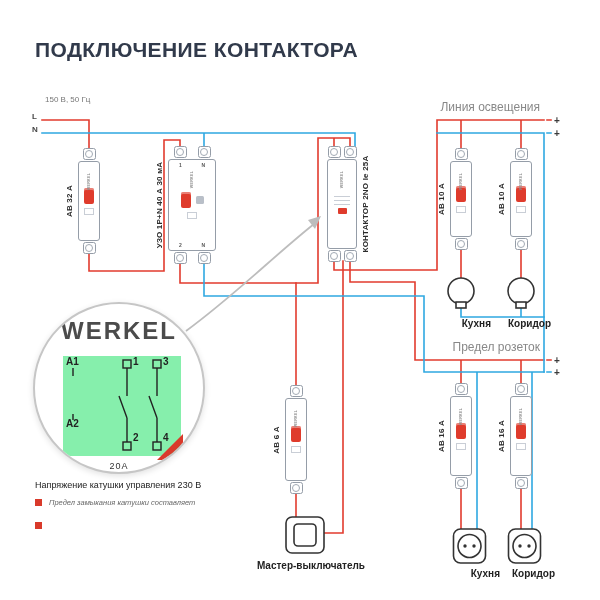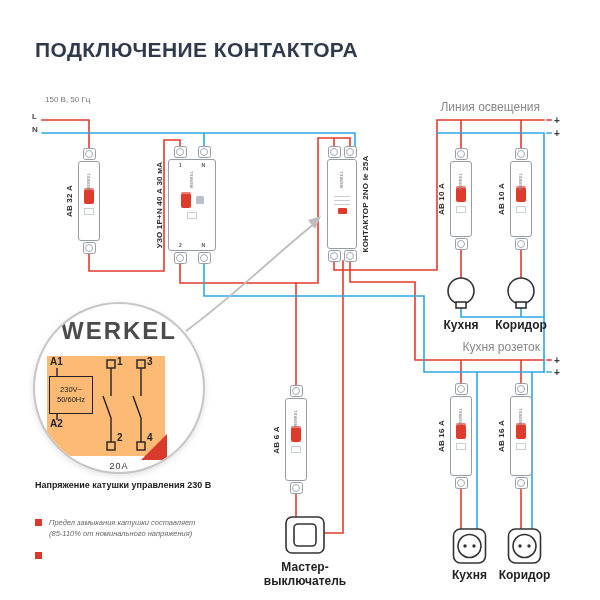--- a/index.html
+++ b/index.html
@@ -37,42 +37,42 @@
           white-space:nowrap;letter-spacing:.2px;}
   .vlabel-right{left:calc(100% + 4px);right:auto;}
   .uzo-controls{display:flex;gap:5px;align-items:center;}
   .testbtn{width:8px;height:8px;background:#b9bfc8;border-radius:1.5px;}
   .uzo-nums{position:absolute;left:0;right:0;display:flex;justify-content:space-around;
             font-size:5px;font-weight:bold;color:#555;}
   .nums-top{top:2px;} .nums-bottom{bottom:2px;}
   .cline{width:60%;height:1px;background:#c9ced6;margin:1.5px 0;}
   .cont-ind{width:9px;height:6px;background:#df3b2c;border-radius:1px;margin-top:2px;}
 
-  .load-label{position:absolute;font-size:12px;font-weight:bold;color:#222;
-              text-align:center;z-index:5;}
+  .load-label{position:absolute;font-size:10px;font-weight:bold;color:#222;
+              text-align:right;z-index:5;}
 
   
   .magnifier{position:absolute;left:33px;top:302px;width:172px;height:172px;border-radius:50%;
              border:2px solid #c6c6c6;background:#fff;overflow:hidden;z-index:6;
              box-sizing:border-box;box-shadow:0 2px 6px rgba(0,0,0,.12);}
   .mag-brand{position:absolute;top:13px;left:0;right:0;text-align:center;font-size:24px;
              font-weight:800;color:#4b4b4b;letter-spacing:2px;}
-  .mag-panel{position:absolute;left:12px;top:52px;width:118px;height:100px;background:#fdba74;}
+  .mag-panel{position:absolute;left:28px;top:52px;width:118px;height:100px;background:#86efac;}
   .mag-panel .ptxt{position:absolute;font-size:10px;font-weight:bold;color:#222;}
   .coilbox{position:absolute;left:2px;top:20px;width:44px;height:38px;border:1.5px solid #222;
            box-sizing:border-box;display:flex;flex-direction:column;align-items:center;
            justify-content:center;font-size:7.5px;color:#222;line-height:1.3;text-align:center;}
   .mag-corner{position:absolute;right:-2px;bottom:-4px;width:0;height:0;
               border-left:26px solid transparent;border-bottom:26px solid #d93a2b;}
   .mag-rating{position:absolute;left:0;right:0;top:157px;text-align:center;font-size:9px;
               color:#333;letter-spacing:1px;}
 
   
   .notes{position:absolute;left:35px;top:480px;width:210px;z-index:5;}
-  .notes-title{font-size:9px;font-weight:bold;color:#222;margin-bottom:28px;}
+  .notes-title{font-size:9px;font-weight:normal;color:#222;margin-bottom:8px;}
   .note-item{display:flex;gap:7px;margin-bottom:12px;}
   .note-bullet{width:7px;height:7px;background:#d93a2b;flex:none;margin-top:1px;}
   .note-text{font-size:7.5px;color:#666;line-height:1.4;font-style:italic;}
   .note-text span{display:block;}
 </style>
 </head>
 <body>
 
 <div class="canvas">
 
@@ -134,21 +134,21 @@
     </g>
   </svg>
 
   <div class="title">ПОДКЛЮЧЕНИЕ КОНТАКТОРА</div>
 
   <div class="supply-label">150 В, 50 Гц</div>
   <div class="linemark" style="left:32px;top:112px;">L</div>
   <div class="linemark" style="left:32px;top:125px;">N</div>
 
   <div class="bus-label" style="left:420px;top:100px;">Линия освещения</div>
-  <div class="bus-label" style="left:420px;top:340px;">Кухня розеток</div>
+  <div class="bus-label" style="left:420px;top:340px;">Предел розеток</div>
 
   <div class="module" style="left:78px;top:148px;width:22px;height:106px;">
     <div class="term"></div>
     <div class="mbody">
       <span class="brand">WERKEL</span>
       <div class="toggle"></div>
       <div class="window"></div>
     </div>
     <div class="term"></div>
     <span class="vlabel">АВ 32 А</span>
@@ -268,41 +268,36 @@
           <path d="M10 12 V20 M10 58 V64"></path>
           <rect x="60" y="4" width="8" height="8"></rect>
           <rect x="90" y="4" width="8" height="8"></rect>
           <rect x="60" y="86" width="8" height="8"></rect>
           <rect x="90" y="86" width="8" height="8"></rect>
           <path d="M64 12 V40 M64 62 V86 M64 62 L56 40"></path>
           <path d="M94 12 V40 M94 62 V86 M94 62 L86 40"></path>
         </g>
       </svg>
       <span class="ptxt" style="left:3px;top:0;">A1</span>
-      <div class="coilbox">
-        <span>230V~</span>
-        <span>50/60Hz</span>
-      </div>
       <span class="ptxt" style="left:3px;top:62px;">A2</span>
       <span class="ptxt" style="left:70px;top:0;">1</span>
       <span class="ptxt" style="left:100px;top:0;">3</span>
       <span class="ptxt" style="left:70px;top:76px;">2</span>
       <span class="ptxt" style="left:100px;top:76px;">4</span>
       <div class="mag-corner"></div>
     </div>
     <div class="mag-rating">20A</div>
   </div>
 
   <div class="notes">
     <div class="notes-title">Напряжение катушки управления 230 В</div>
     <div class="note-item">
       <div class="note-bullet"></div>
       <div class="note-text">
         <span>Предел замыкания катушки составляет</span>
-        <span>(85-110% от номинального напряжения)</span>
       </div>
     </div>
     <div class="note-item">
       <div class="note-bullet"></div>
     </div>
   </div>
 
 </div>
 
 </body></html>

